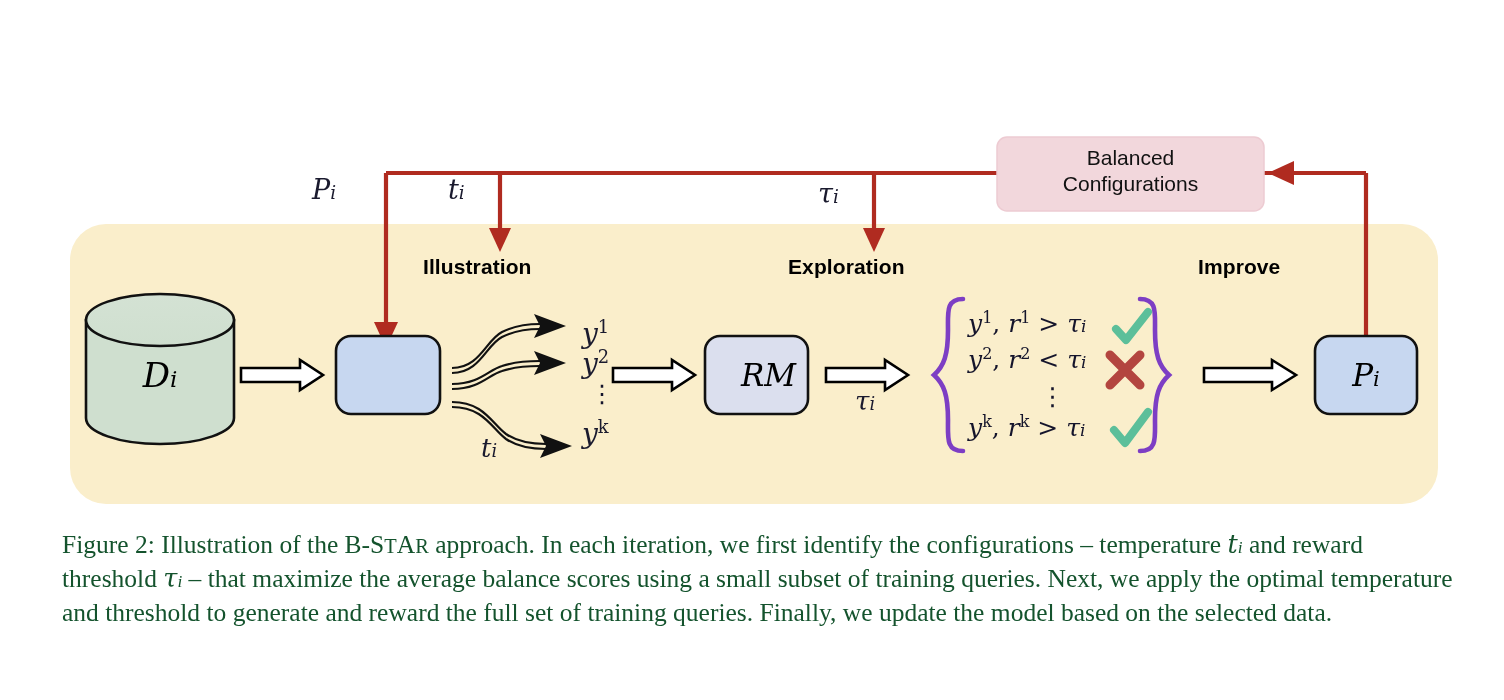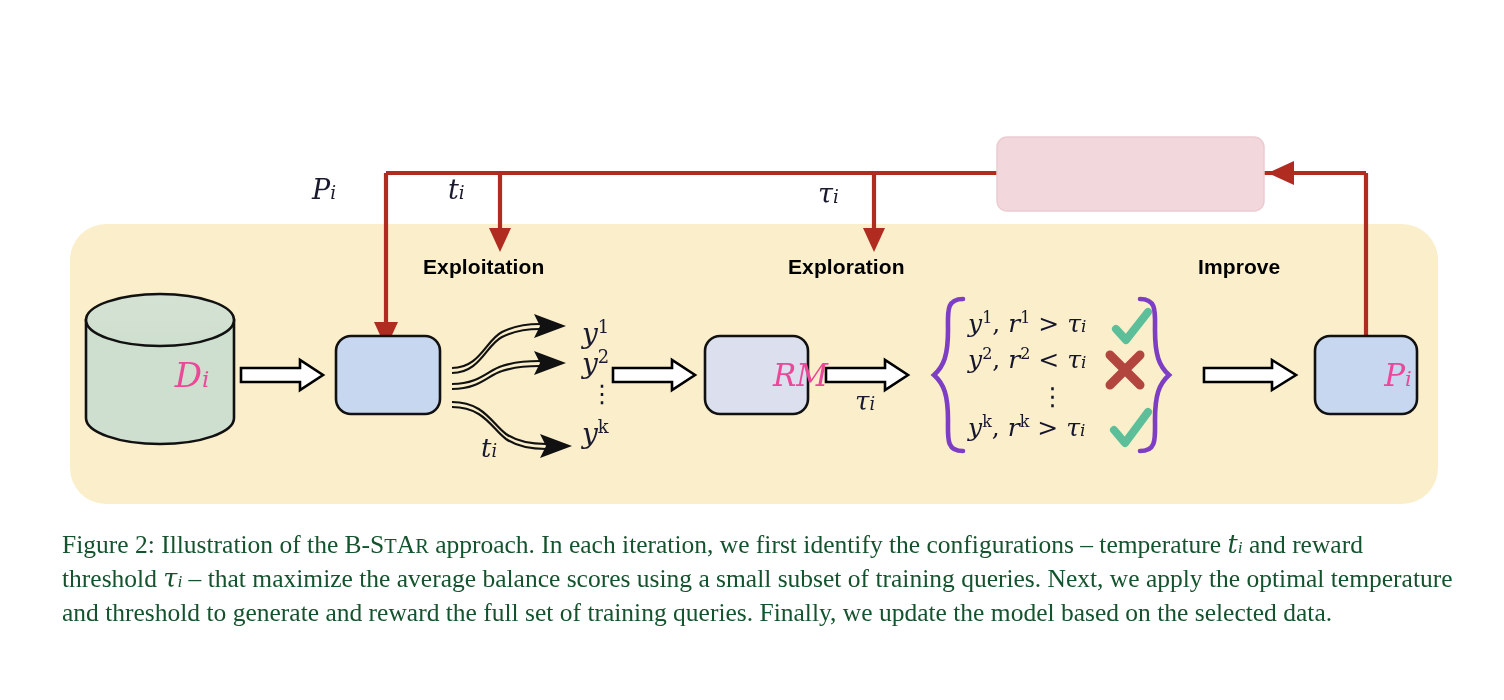--- a/index.html
+++ b/index.html
@@ -18,21 +18,21 @@
   .mathsup{font-size:.64em;font-style:normal;vertical-align:super;}
 
   
   .stage{font-family:"Liberation Sans",sans-serif;font-weight:bold;color:#000;font-size:21px;letter-spacing:.1px;}
 
   
   .bcText{position:absolute;font-family:"Liberation Sans",sans-serif;font-size:21px;color:#111;text-align:center;line-height:1.25;}
 
   
   .boxtxt{position:absolute;display:flex;align-items:center;justify-content:center;
-          font-family:"DejaVu Serif","Liberation Serif",serif;font-style:italic;color:#ec4899;padding-left:32px;}
+          font-family:"DejaVu Serif","Liberation Serif",serif;font-style:italic;color:#000000;}
 
   
   .eqline{position:absolute;white-space:nowrap;font-family:"DejaVu Serif","Liberation Serif",serif;
           font-style:italic;color:#14142b;font-size:25px;}
   .vdots{position:absolute;font-size:25px;color:#14142b;font-family:"DejaVu Serif",serif;}
 
   
   #caption{position:absolute;left:62px;top:528px;width:1392px;
            font-family:"Liberation Serif",serif;font-size:25.5px;line-height:1.33;
            color:#14532d;text-align:left;}
@@ -132,32 +132,36 @@
         <path d="M1116 329 L1126 340 L1148 312" fill="none" stroke="#5cbf9a" stroke-width="8" stroke-linecap="round" stroke-linejoin="round"></path>
       </g>
       <g>
         <path d="M1110 355 L1140 385 M1140 355 L1110 385" fill="none" stroke="#b3453f" stroke-width="9" stroke-linecap="round"></path>
       </g>
       <g>
         <path d="M1114 430 L1125 443 L1148 412" fill="none" stroke="#5cbf9a" stroke-width="8" stroke-linecap="round" stroke-linejoin="round"></path>
       </g>
     </svg>
 
+    <div class="bcText" style="left:997px;top:145px;width:267px;">
+      <span>Balanced</span><br>
+      <span>Configurations</span>
+    </div>
 
     <div class="lbl math" style="left:312px;top:176px;font-size:27px;">
       <span>P</span><span class="mathsub">i</span>
     </div>
     <div class="lbl math" style="left:448px;top:176px;font-size:27px;">
       <span>t</span><span class="mathsub">i</span>
     </div>
     <div class="lbl math" style="left:818px;top:180px;font-size:27px;">
       <span>τ</span><span class="mathsub">i</span>
     </div>
 
-    <div class="lbl stage" style="left:423px;top:256px;">Exploitation</div>
+    <div class="lbl stage" style="left:423px;top:256px;">Illustration</div>
     <div class="lbl stage" style="left:788px;top:256px;">Exploration</div>
     <div class="lbl stage" style="left:1198px;top:256px;">Improve</div>
 
     <div class="boxtxt" style="left:86px;top:345px;width:148px;height:60px;font-size:34px;">
       <span><span>D</span><span class="mathsub">i</span></span>
     </div>
 
 
     <div class="boxtxt" style="left:705px;top:336px;width:127px;height:78px;font-size:31px;">
       <span>RM</span>

